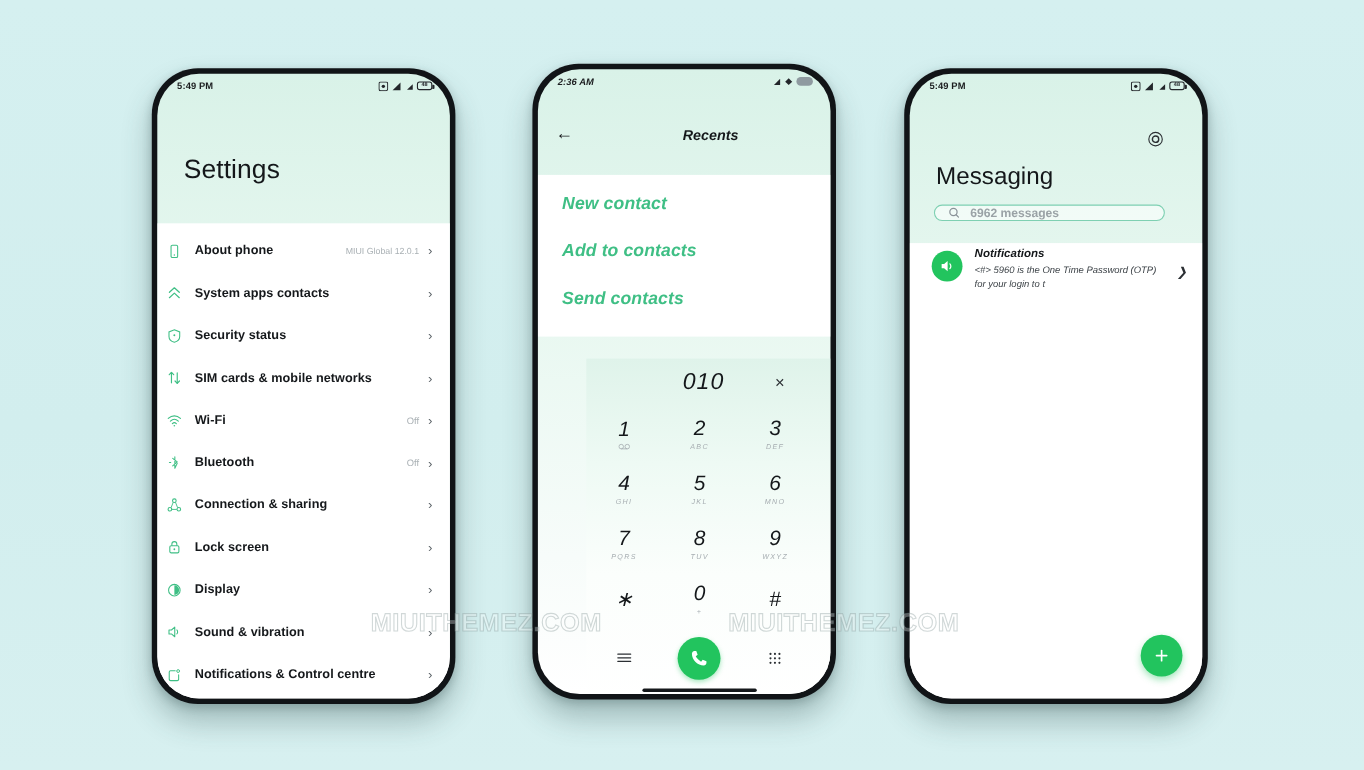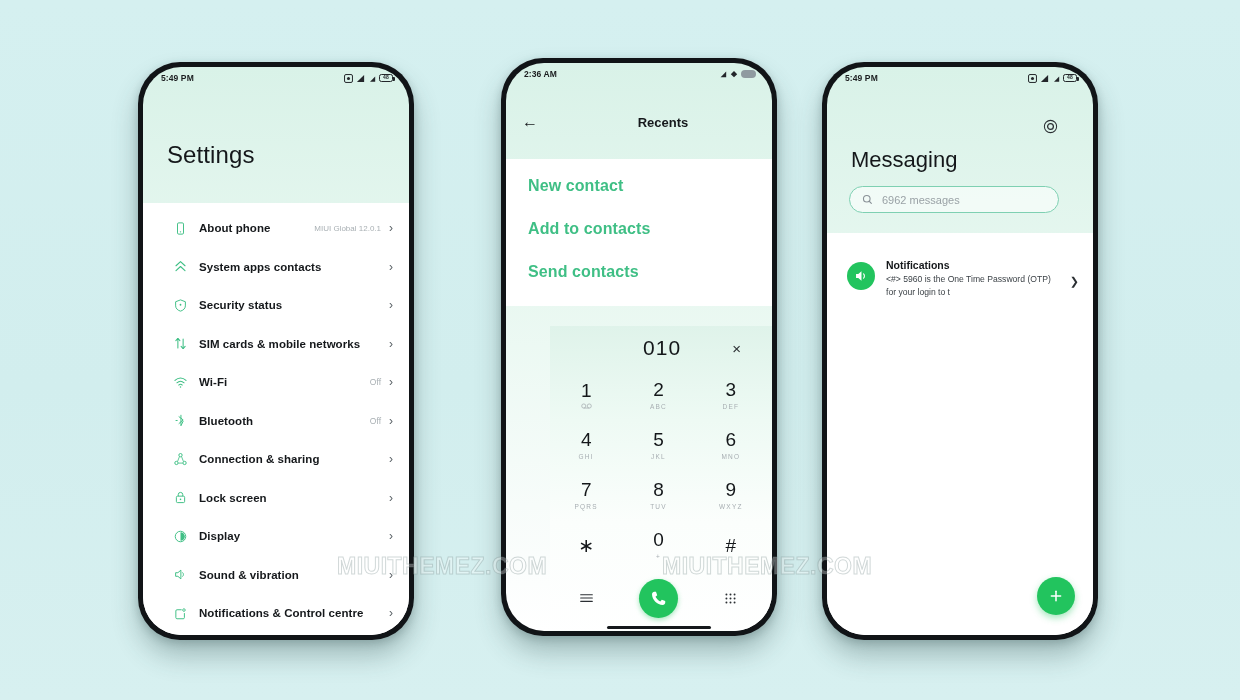--- a/index.html
+++ b/index.html
@@ -26,21 +26,21 @@
   }
   .screen {
     position: relative;
     width: 100%; height: 100%;
     border-radius: 38px;
     background: #ffffff;
     overflow: hidden;
     display: flex; flex-direction: column; gap: 20px;
   }
   #phone-settings  { left: 138px; top: 62px; }
-  #phone-dialer    { left: 501px; top: 58px; }
+  #phone-dialer    { left: 484px; top: 58px; font-style: italic; }
   #phone-messaging { left: 822px; top: 62px; }
 
   
   .statusbar {
     height: 22px; flex: 0 0 22px;
     display: flex; align-items: center; justify-content: space-between;
     padding: 0 16px 0 18px;
     font-size: 8.5px; color: #1b1d1f; font-weight: 600;
     letter-spacing: .1px;
   }
@@ -71,21 +71,21 @@
   }
   .search-pill {
     height: 28px; border: 1.2px solid #7ed0b2; border-radius: 16px;
     display: flex; align-items: center; gap: 8px; padding: 0 12px;
     background: rgba(255,255,255,.55);
   }
   .search-pill .ph { font-size: 11px; color: #9aa2a6; }
   .set-list { flex: 1 1 auto; padding: 6px 0 0 0; background: #fff; }
   .set-row {
     height: 38.5px; display: flex; align-items: center;
-    padding: 0 16px 0 30px; gap: 0;
+    padding: 0 16px 0 8px; gap: 0;
   }
   .set-ico { width: 26px; flex: 0 0 26px; display: flex; align-items: center; }
   .set-label {
     flex: 1 1 auto; font-size: 11.5px; font-weight: 700; color: #15181b;
     letter-spacing: .05px;
   }
   .set-value { font-size: 8.5px; color: #a9b0b4; margin-right: 8px; white-space: nowrap; }
   .set-value.small { font-size: 8px; }
   .chev { font-size: 12px; color: #5a6166; line-height: 1; font-weight: 400; }
 
@@ -100,21 +100,21 @@
     font-size: 13px; font-weight: 700; color: #15181b; pointer-events: none; margin-left: 48px;
   }
   .dl-actions { flex: 1 1 auto; background: #fff; padding: 18px 22px 0 22px; }
   .dl-action {
     font-size: 16px; font-weight: 700; color: #3fbf85;
     margin-bottom: 25px; letter-spacing: .1px;
   }
   .dl-pad {
     flex: 0 0 auto;
     background: linear-gradient(180deg, #dff3ea 0%, #eefaf4 30%, #fbfefc 62%, #ffffff 100%);
-    padding: 0 5px 6px 0;
+    padding: 0 16px 6px 0;
     margin-left: 44px;
   }
   .dl-numrow {
     height: 44px; display: flex; align-items: center;
     padding: 0 26px 0 30px; position: relative;
   }
   .dl-number {
     flex: 1 1 auto; text-align: center; font-size: 21px; color: #14171a;
     letter-spacing: 1px; padding-left: 12px;
   }
@@ -140,26 +140,27 @@
   }
 
   
   .msg-top { flex: 0 0 auto; padding: 6px 34px 0 22px; }
   .msg-iconbar { display: flex; justify-content: flex-end; height: 22px; align-items: center; }
   .msg-title {
     font-size: 22px; font-weight: 400; color: #14171a;
     margin: 10px 0 13px 2px;
   }
   .msg-search {
-    height: 27px; border: 1.2px solid #7ed0b2; border-radius: 16px;
+    height: 15px; border: 1.2px solid #7ed0b2; border-radius: 16px;
     display: flex; align-items: center; gap: 9px; padding: 0 12px;
     background: rgba(255,255,255,.55);
+    font-weight: bold;
   }
   .msg-search .ph { font-size: 11px; color: #9aa2a6; }
-  .msg-list { flex: 1 1 auto; background: #fff; padding: 26px 14px 0 20px; position: relative; }
+  .msg-list { flex: 1 1 auto; background: #fff; padding: 4px 14px 0 20px; position: relative; font-style: italic; }
   .msg-item { display: flex; align-items: flex-start; gap: 11px; }
   .msg-av {
     width: 28px; height: 28px; flex: 0 0 28px; border-radius: 50%;
     background: #22c45e; display: flex; align-items: center; justify-content: center;
     margin-top: 3px;
   }
   .msg-body { flex: 1 1 auto; min-width: 0; }
   .msg-name { font-size: 10.5px; font-weight: 700; color: #15181b; margin-bottom: 2px; }
   .msg-prev { font-size: 8.6px; color: #3c4247; line-height: 12.5px; }
   .msg-chev { font-size: 11px; color: #2b2f33; margin-top: 16px; flex: 0 0 auto; }

